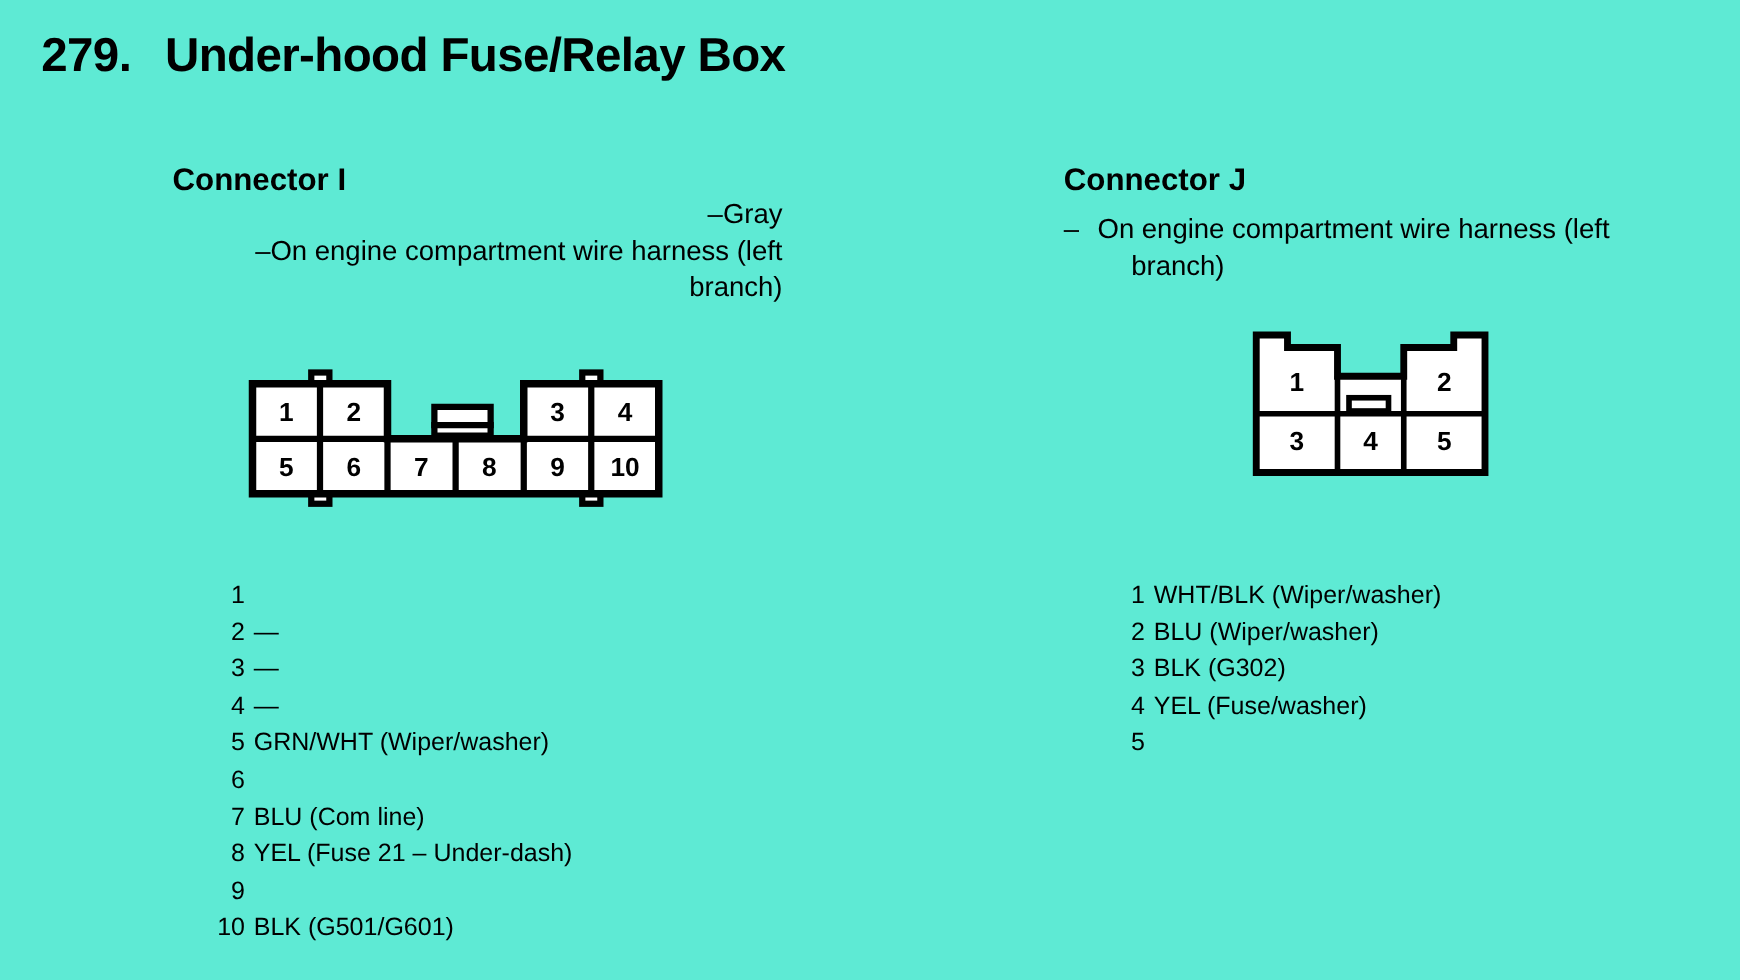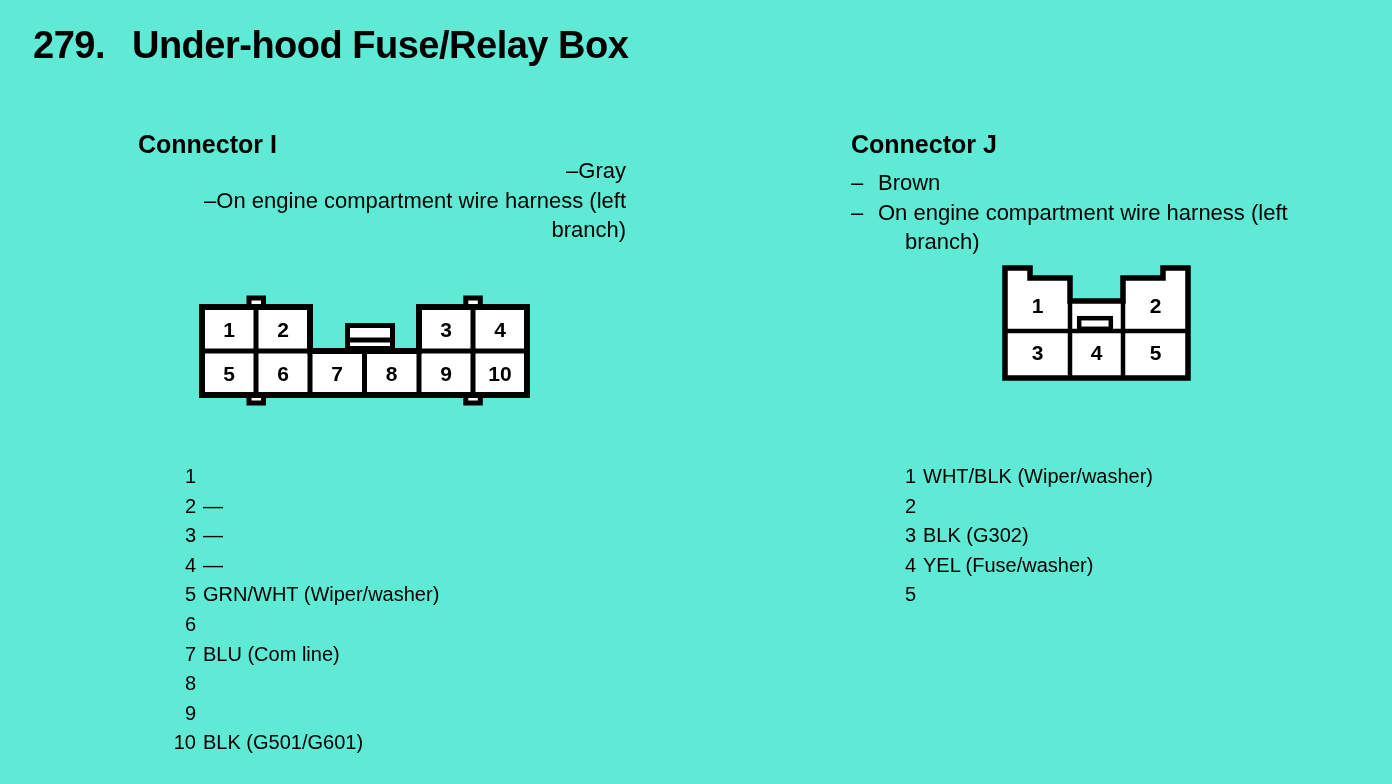--- a/index.html
+++ b/index.html
@@ -142,40 +142,40 @@
           <span class="pin-num">6</span>
         </div>
 
         <div class="pin-row">
           <span class="pin-num">7</span>
           <span class="pin-desc">BLU (Com line)</span>
         </div>
 
         <div class="pin-row">
           <span class="pin-num">8</span>
+          <span class="pin-desc">YEL (Fuse 21 – Under-dash)</span>
         </div>
 
         <div class="pin-row">
           <span class="pin-num">9</span>
         </div>
 
         <div class="pin-row">
           <span class="pin-num">10</span>
           <span class="pin-desc">BLK (G501/G601)</span>
         </div>
       </div>
   </section>
 
   
   <section class="sec">
     <h2 class="abs conn-name" id="name-j">Connector J</h2>
 
     <div class="abs notes" id="notes-j">
 
-        <div class="note"><span class="bullet">–</span><span>Brown</span></div>
 
         <div class="note"><span class="bullet">–</span><span>On engine compartment wire harness (left branch)</span></div>
       </div>
 
     <svg class="conn-svg" id="svg-j" width="200" height="128" viewBox="0 0 200 128">
       <path d="M7 8 H32 V18 H72 V41 H125 V18 H165 V8 H190 V118 H7 Z" fill="#ffffff" stroke="#000000" stroke-width="5.5" stroke-linejoin="miter"></path>
       <path d="M7 71 H190 M72 41 V118 M125 41 V118" fill="none" stroke="#000000" stroke-width="4.5"></path>
       <rect x="81.2" y="58.2" width="31.6" height="10.6" fill="#ffffff" stroke="#000000" stroke-width="4.5"></rect>
       <g>
         <text x="39.5" y="52.5">1</text>
@@ -188,20 +188,21 @@
 
     <div class="abs pins" id="pins-j">
 
         <div class="pin-row">
           <span class="pin-num">1</span>
           <span class="pin-desc">WHT/BLK (Wiper/washer)</span>
         </div>
 
         <div class="pin-row">
           <span class="pin-num">2</span>
+          <span class="pin-desc">BLU (Wiper/washer)</span>
         </div>
 
         <div class="pin-row">
           <span class="pin-num">3</span>
           <span class="pin-desc">BLK (G302)</span>
         </div>
 
         <div class="pin-row">
           <span class="pin-num">4</span>
           <span class="pin-desc">YEL (Fuse/washer)</span>

